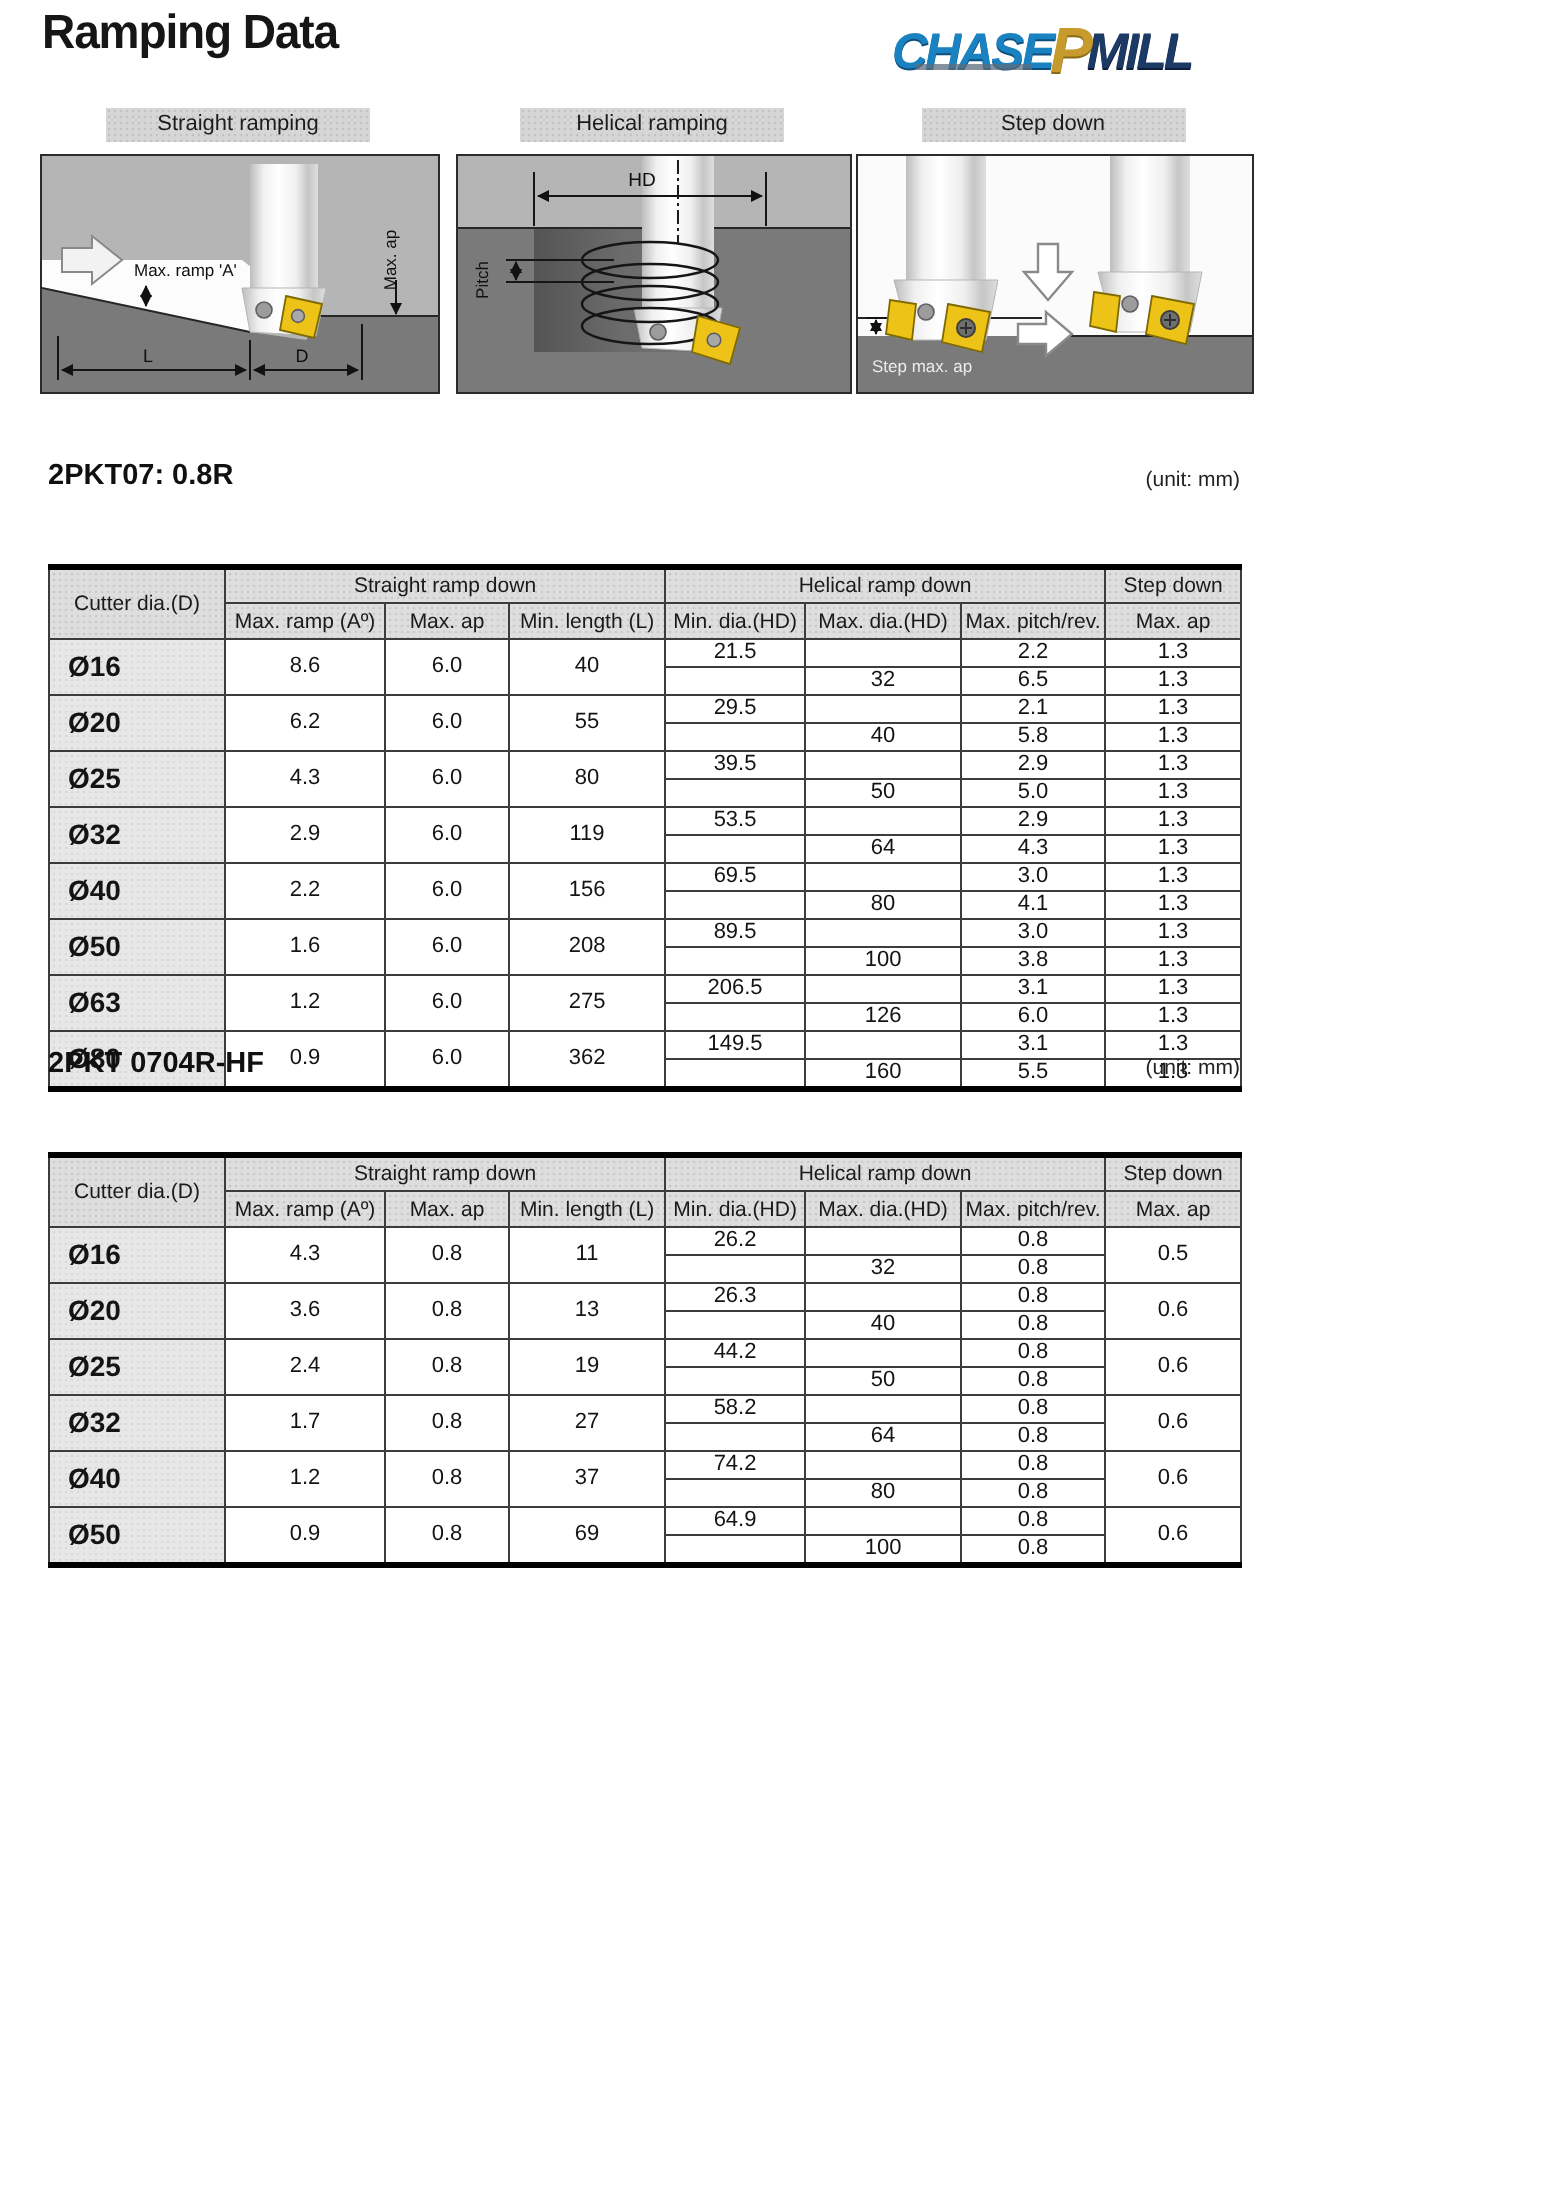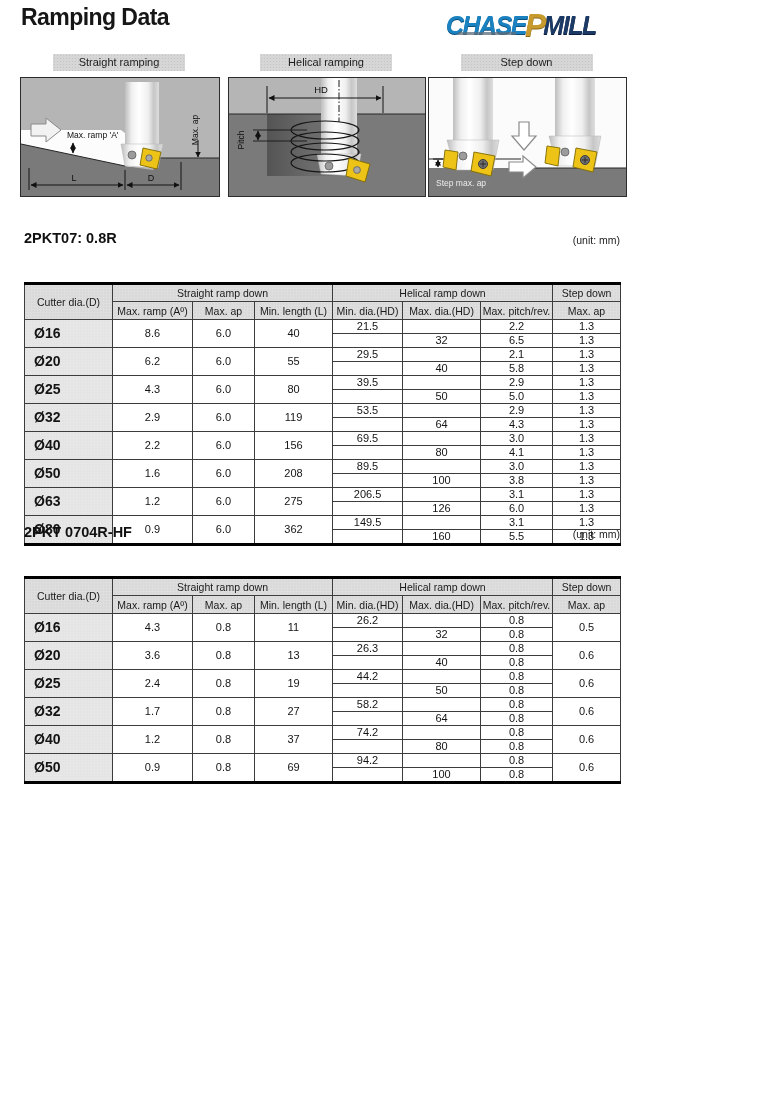--- a/index.html
+++ b/index.html
@@ -471,21 +471,21 @@
     <tr>
       <td></td>
       <td>80</td>
       <td>0.8</td>
     </tr>
     <tr>
       <td class="dia" rowspan="2">Ø50</td>
       <td rowspan="2">0.9</td>
       <td rowspan="2">0.8</td>
       <td rowspan="2">69</td>
-      <td>94.2</td>
+      <td>64.9</td>
       <td></td>
       <td>0.8</td>
       <td rowspan="2">0.6</td>
     </tr>
     <tr>
       <td></td>
       <td>100</td>
       <td>0.8</td>
     </tr>
   </tbody>

